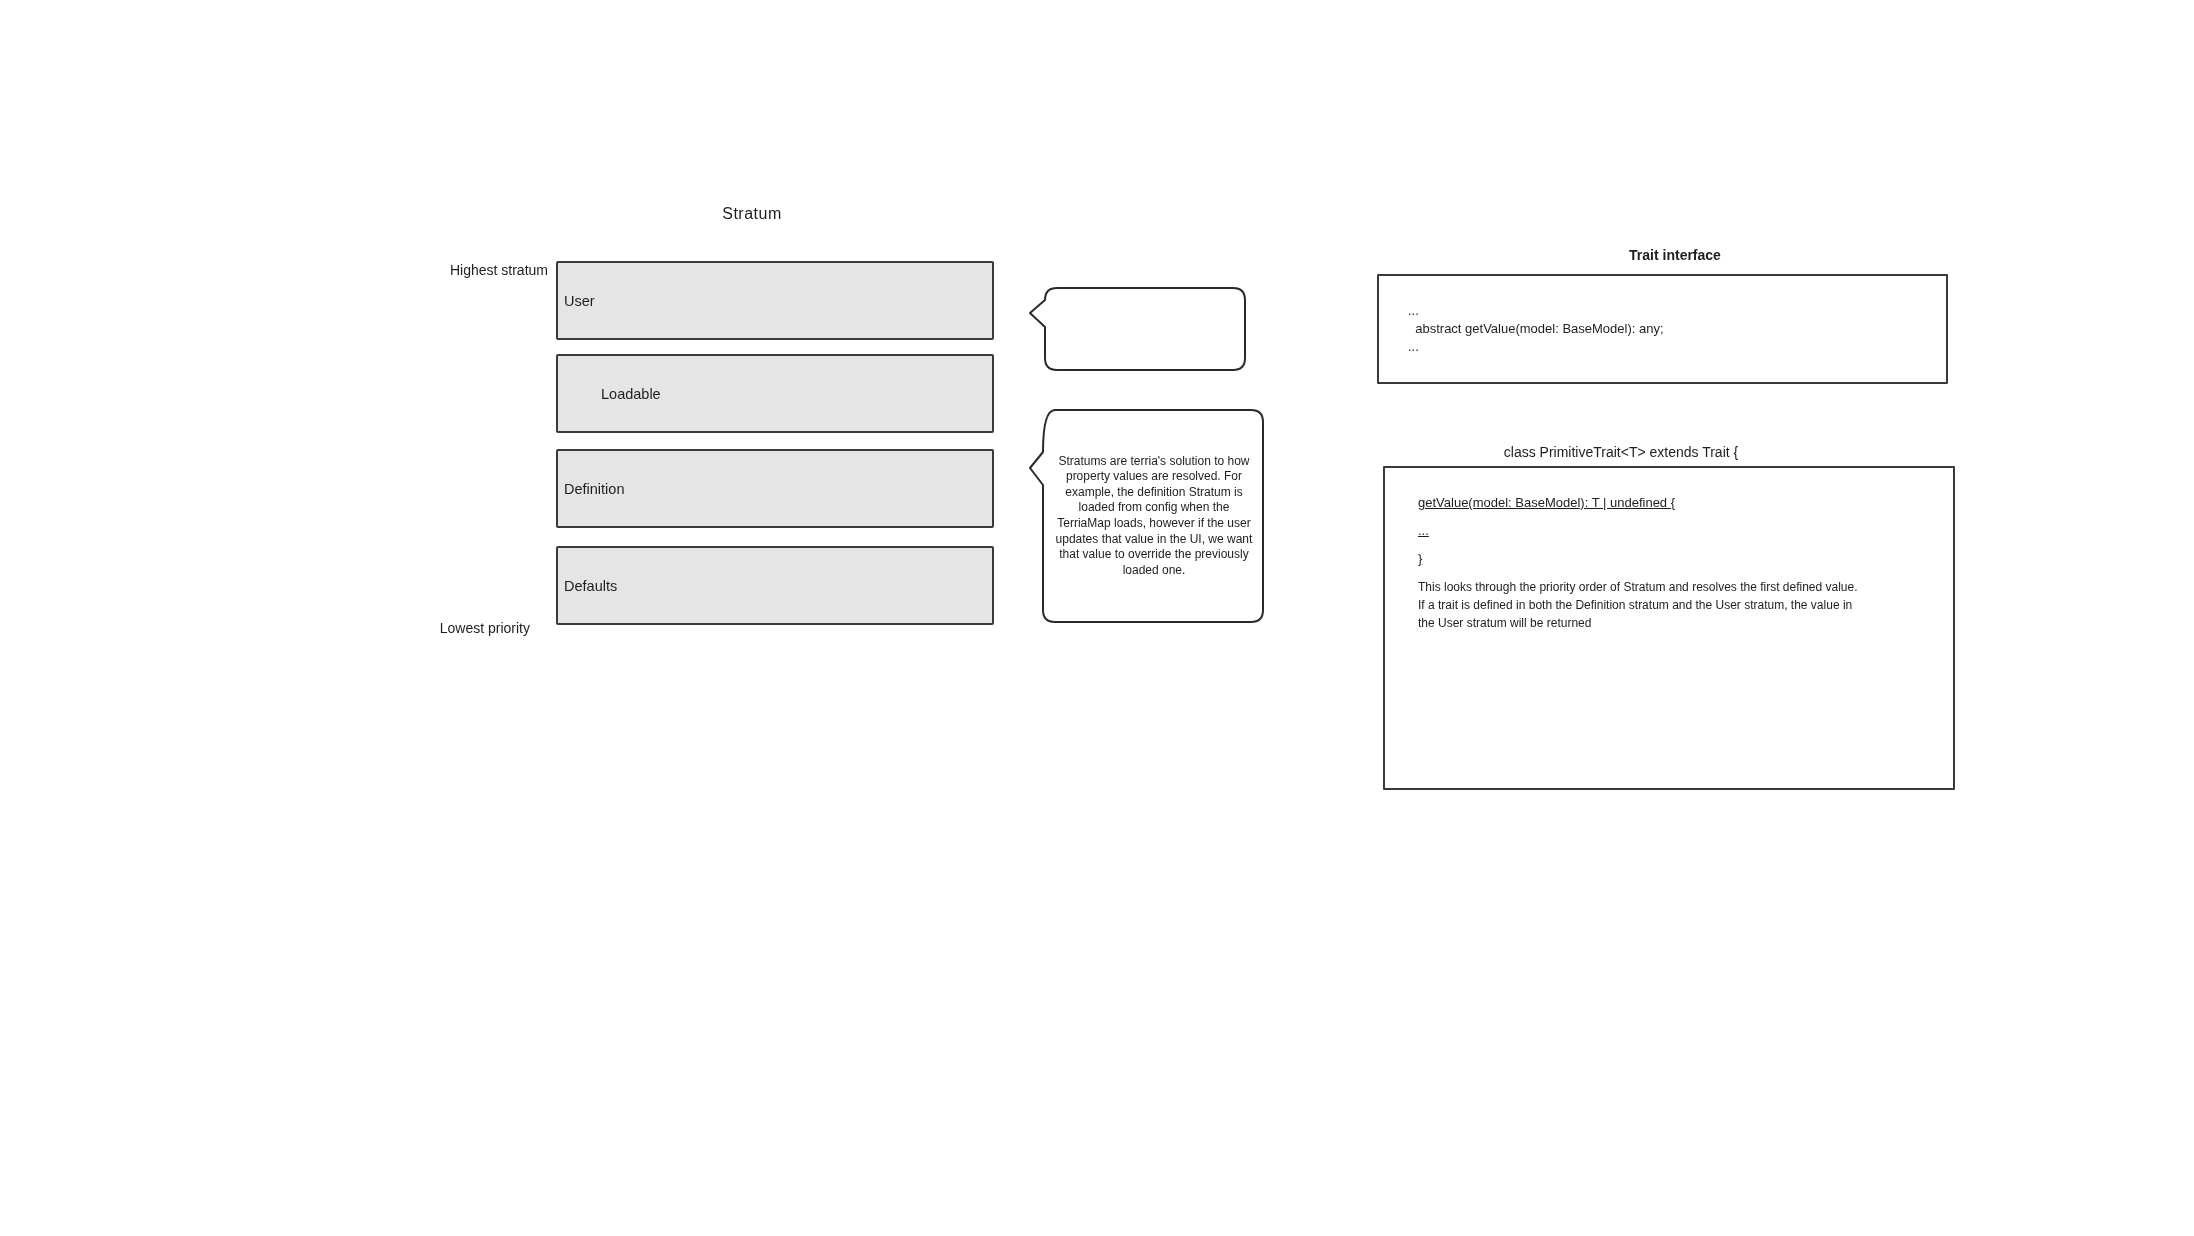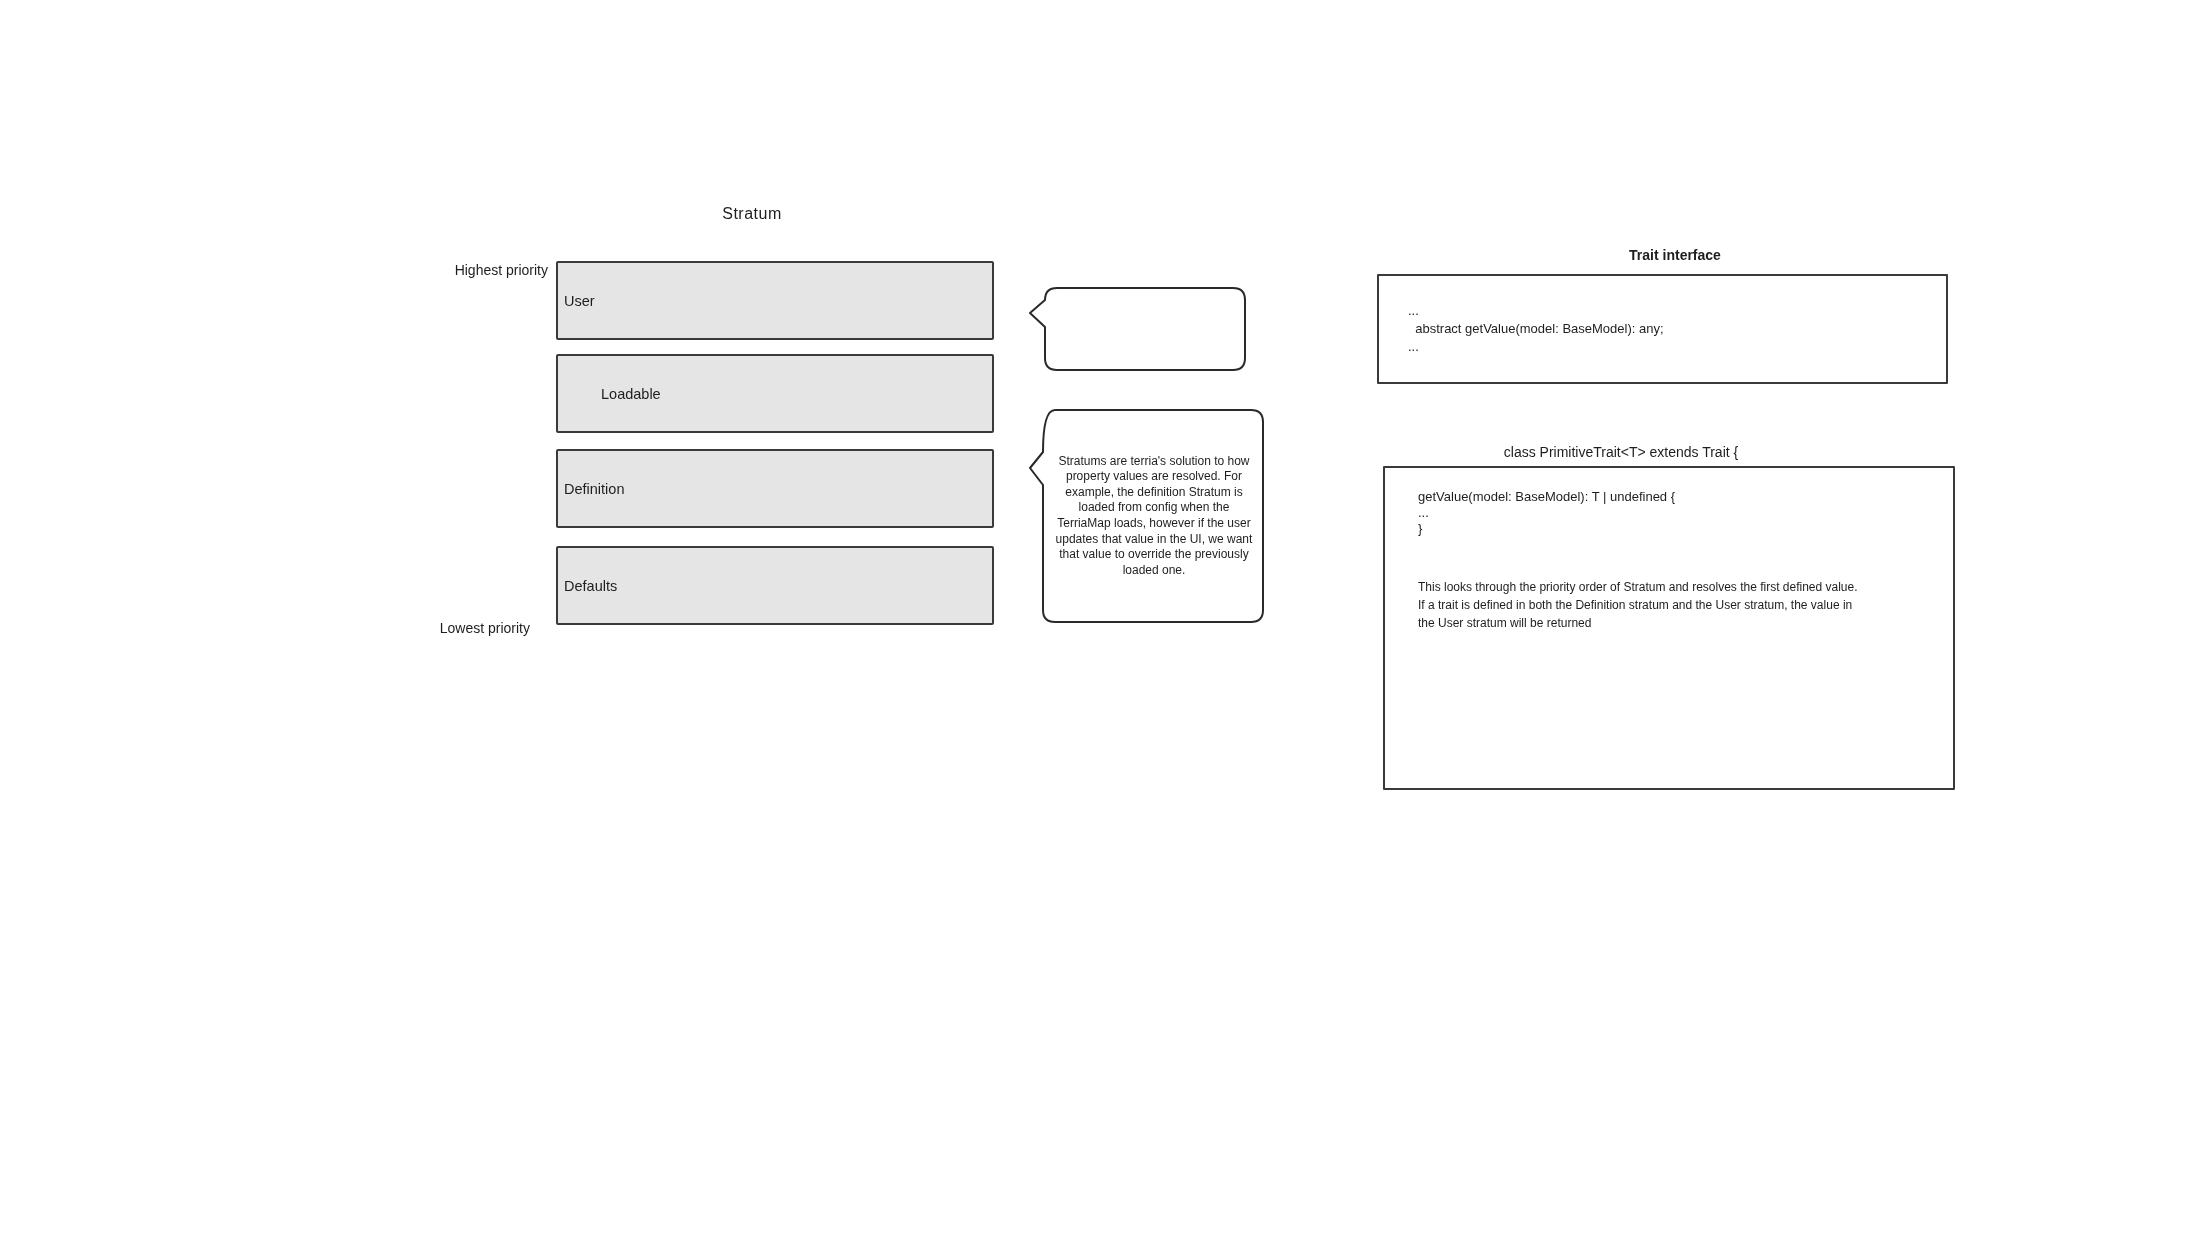--- a/index.html
+++ b/index.html
@@ -85,37 +85,38 @@
   .code-box.primitive {
     left: 1383px; top: 466px; width: 572px; height: 324px;
   }
   .code-text {
     font-size: 13px;
     line-height: 18px;
     white-space: pre-wrap;
   }
   .code-text.primitive-code {
     left: 1418px; top: 489px;
-    line-height: 16px;
+    line-height: 28px;
+    text-decoration: underline;
   }
   .code-text.primitive-desc {
     left: 1418px; top: 578px;
     width: 505px;
     font-size: 12px;
     line-height: 18.2px;
   }
 </style>
 </head>
 <body>
 
 <div class="canvas">
 
   <div class="abs diagram-title">Stratum</div>
 
-  <div class="abs priority-label highest">Highest priority</div>
+  <div class="abs priority-label highest">Highest stratum</div>
   <div class="abs priority-label lowest">Lowest priority</div>
 
   <div class="abs stratum-box user">
     <span class="box-label">User</span>
   </div>
   <div class="abs stratum-box loadable">
     <span class="box-label">Loadable</span>
   </div>
   <div class="abs stratum-box definition">
     <span class="box-label">Definition</span>

